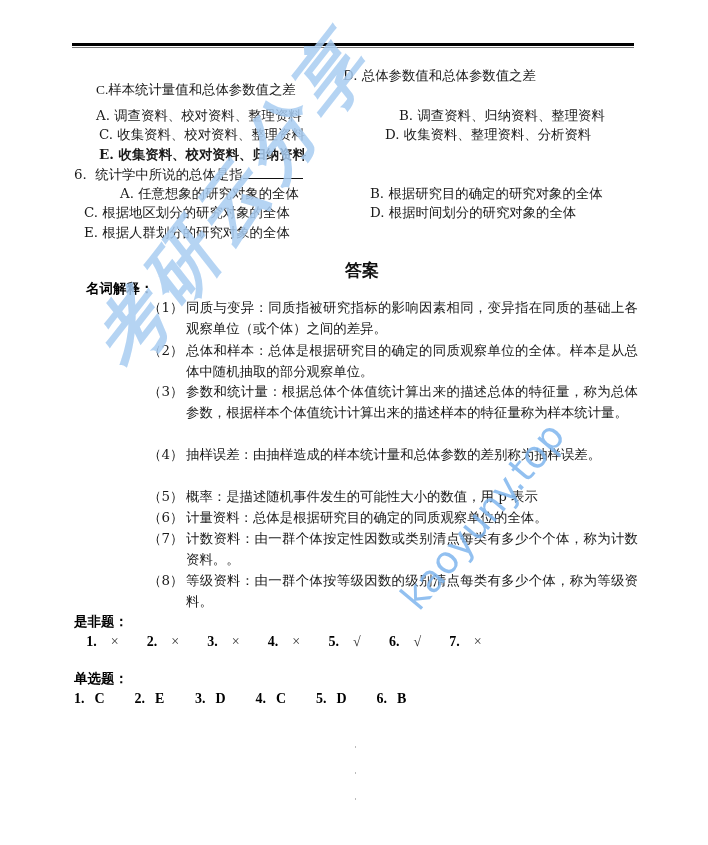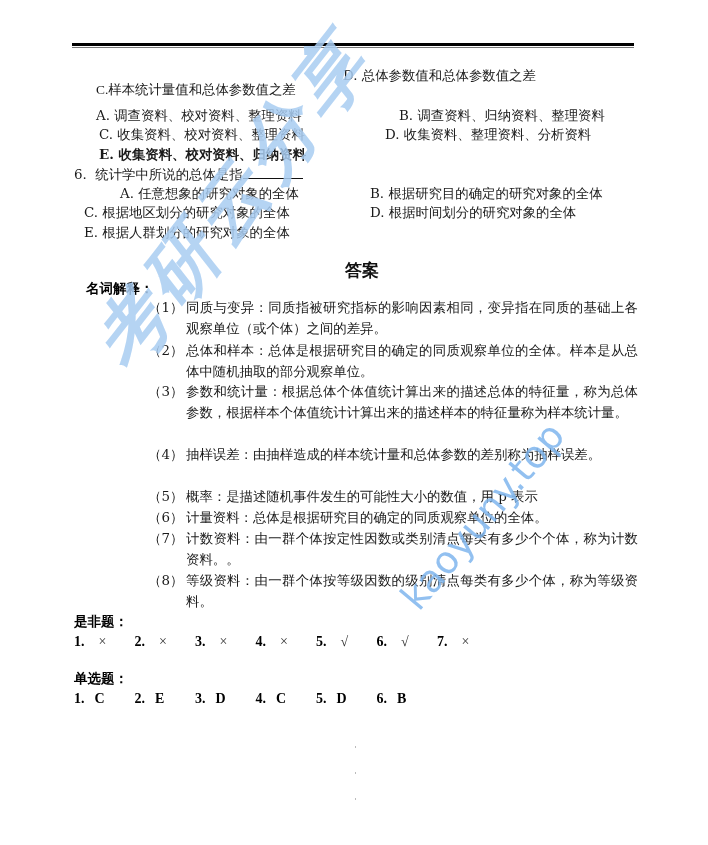--- a/index.html
+++ b/index.html
@@ -149,21 +149,21 @@
   <div class="def-item" style="top:529px;">
     <span class="def-num">（7）</span>
     <div class="def-text">计数资料：由一群个体按定性因数或类别清点每类有多少个个体，称为计数资料。。</div>
   </div>
   <div class="def-item" style="top:571px;">
     <span class="def-num">（8）</span>
     <div class="def-text">等级资料：由一群个体按等级因数的级别清点每类有多少个体，称为等级资料。</div>
   </div>
 
   <div class="section-head" style="left:74px; top:613px;">是非题：</div>
-  <div class="ans-row" style="top:634px;">
+  <div class="ans-row" style="top:634px;text-align:center;">
     <span class="cell" style="width:57px"><span class="num">1.</span><span class="val">×</span></span>
     <span class="cell" style="width:57px"><span class="num">2.</span><span class="val">×</span></span>
     <span class="cell" style="width:57px"><span class="num">3.</span><span class="val">×</span></span>
     <span class="cell" style="width:57px"><span class="num">4.</span><span class="val">×</span></span>
     <span class="cell" style="width:57px"><span class="num">5.</span><span class="val">√</span></span>
     <span class="cell" style="width:57px"><span class="num">6.</span><span class="val">√</span></span>
     <span class="cell" style="width:57px"><span class="num">7.</span><span class="val">×</span></span>
   </div>
 
   <div class="section-head" style="left:74px; top:670px;">单选题：</div>

